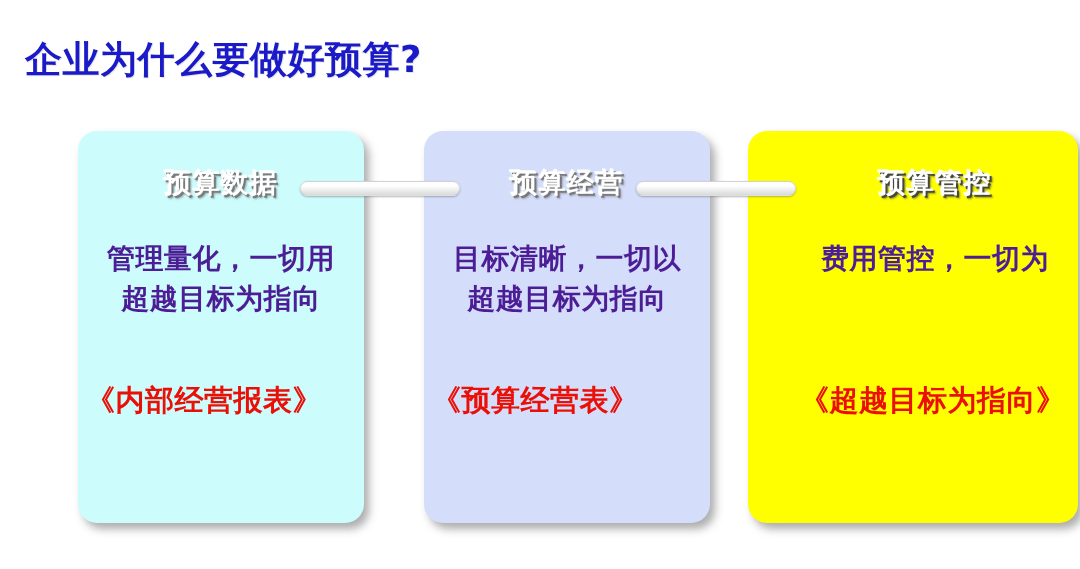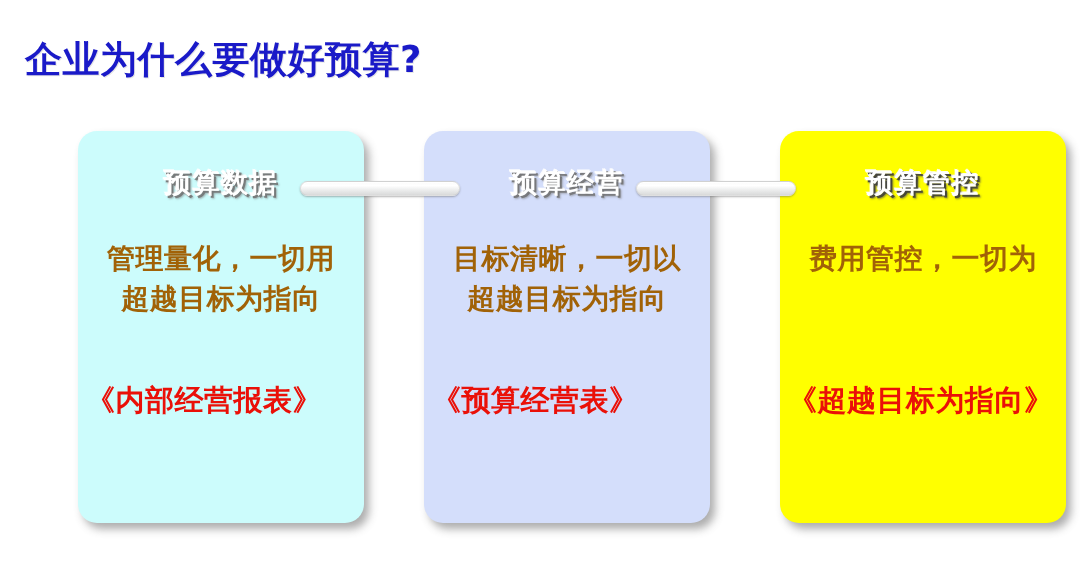--- a/index.html
+++ b/index.html
@@ -44,21 +44,21 @@
     top: 131px;
     width: 286px;
     height: 392px;
     border-radius: 19px;
     box-shadow: 5px 6px 9px rgba(60,60,60,0.42);
     overflow: hidden;
   }
 
   .card-1 { left: 78px;  background: #ccfcfc; }
   .card-2 { left: 417px; background: #d4defb; margin-left: 7px; }
-  .card-3 { left: 780px; background: #ffff00; }
+  .card-3 { left: 748px; background: #ffff00; padding-left: 44px; }
 
   .card-inner {
     position: relative;
     width: 100%;
     height: 100%;
   }
 
   
   .card-heading {
     position: absolute;
@@ -84,21 +84,21 @@
 
   
   .card-body {
     position: absolute;
     top: 108px;
     left: 14px;
     width: 258px;
     text-align: center;
     font-size: 28px;
     font-weight: bold;
-    color: #a16207;
+    color: #4c1d95;
     line-height: 1.42;
     letter-spacing: 0.5px;
   }
 
   
   .card-note {
     position: absolute;
     top: 250px;
     left: 8px;
     width: 270px;

